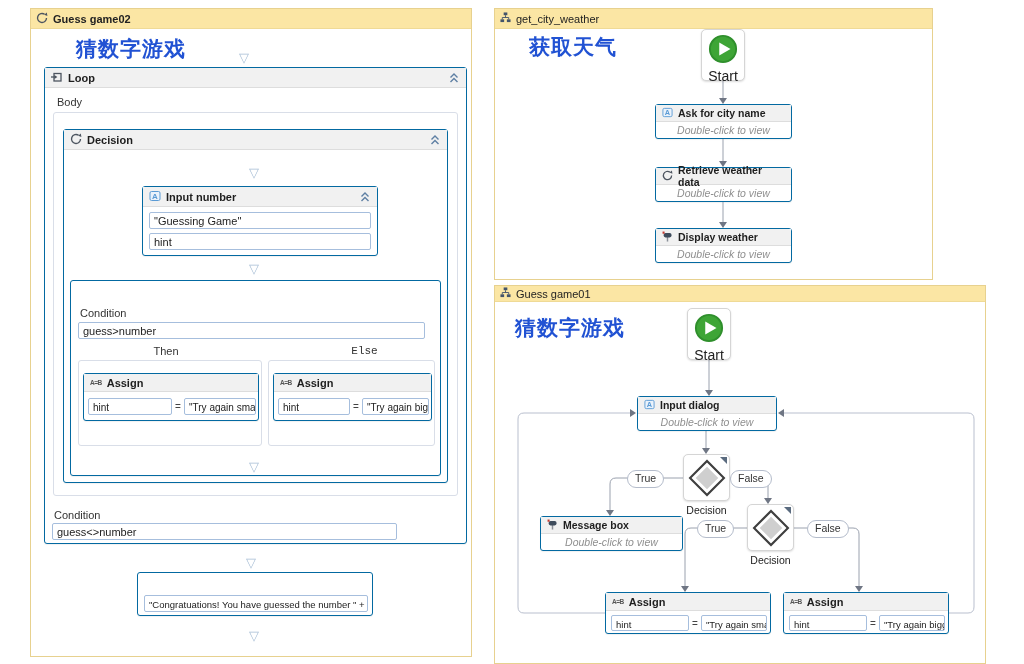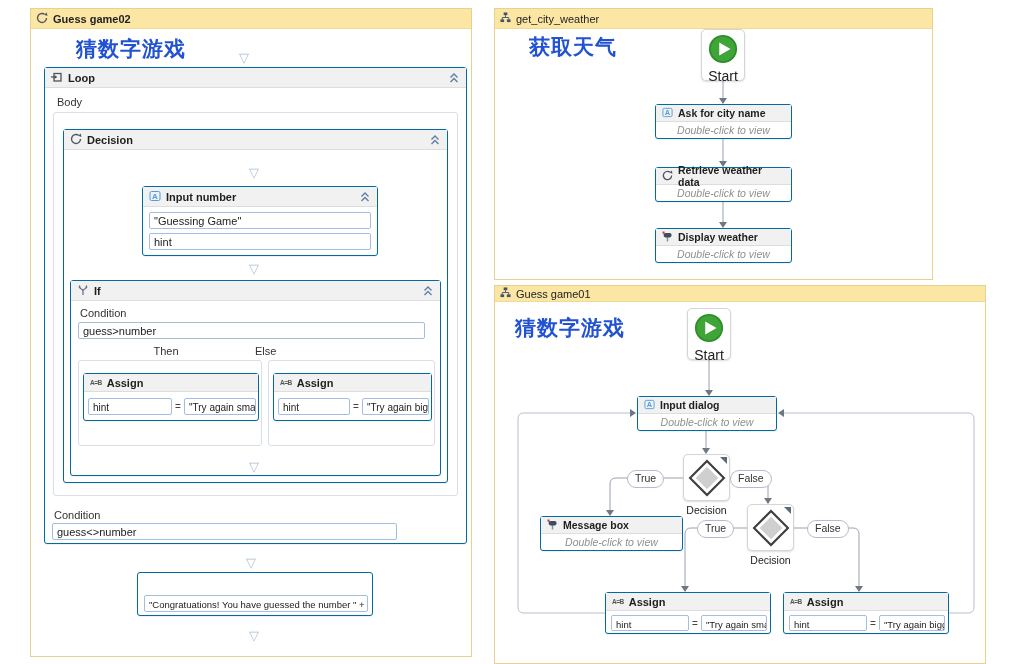--- a/index.html
+++ b/index.html
@@ -100,37 +100,24 @@
                   </svg>
                 </span>
             </div>
             <div class="field" style="left:6px;top:25px;width:222px;height:17px;">"Guessing Game"</div>
             <div class="field" style="left:6px;top:46px;width:222px;height:17px;">hint</div>
           </div>
 
           <div class="tri" style="left:185px;top:132px;">▽</div>
 
           <div class="act" style="left:6px;top:150px;width:371px;height:196px;">
-            <div class="act-head">
-              <span><svg width="12" height="12" viewBox="0 0 12 12">
-                    <path d="M6 11 V7 M6 7 C6 4.5 2.6 5.5 2.6 3 M6 7 C6 4.5 9.4 5.5 9.4 3" fill="none" stroke="#6B7280" stroke-width="1.3"></path>
-                    <polygon points="1.4,3.4 3.8,3.4 2.6,0.8" fill="#6B7280"></polygon>
-                    <polygon points="8.2,3.4 10.6,3.4 9.4,0.8" fill="#6B7280"></polygon>
-                  </svg></span>
-              <span>If</span>
-              <span class="chev">
-                  <svg width="12" height="10" viewBox="0 0 12 10">
-                    <path d="M2.5 9 L6 5.5 L9.5 9 M2.5 4.5 L6 1 L9.5 4.5" fill="none" stroke="#5E7FA3" stroke-width="1.4"></path>
-                  </svg>
-                </span>
-            </div>
             <div class="lbl" style="left:9px;top:26px;">Condition</div>
             <div class="field" style="left:7px;top:41px;width:347px;height:17px;">guess&gt;number</div>
             <div class="lbl" style="left:0;top:64px;width:190px;text-align:center;">Then</div>
-            <div class="lbl" style="left:184px;top:64px;width:175px;text-align:left;">Else</div>
+            <div class="lbl" style="left:206px;top:64px;width:175px;text-align:center;font-family:Liberation Mono, monospace;">Else</div>
 
             <div class="cbox" style="left:7px;top:79px;width:184px;height:86px;">
               <div class="act" style="left:4px;top:12px;width:176px;height:48px;">
                 <div class="act-head h18">
                   <span class="assign-ic">A=B</span>
                   <span>Assign</span>
                 </div>
                 <div class="field small" style="left:4px;top:24px;width:84px;height:17px;">hint</div>
                 <div class="eq" style="left:91px;top:27px;">=</div>
                 <div class="field small" style="left:100px;top:24px;width:72px;height:17px;">"Try again smaller!</div>

